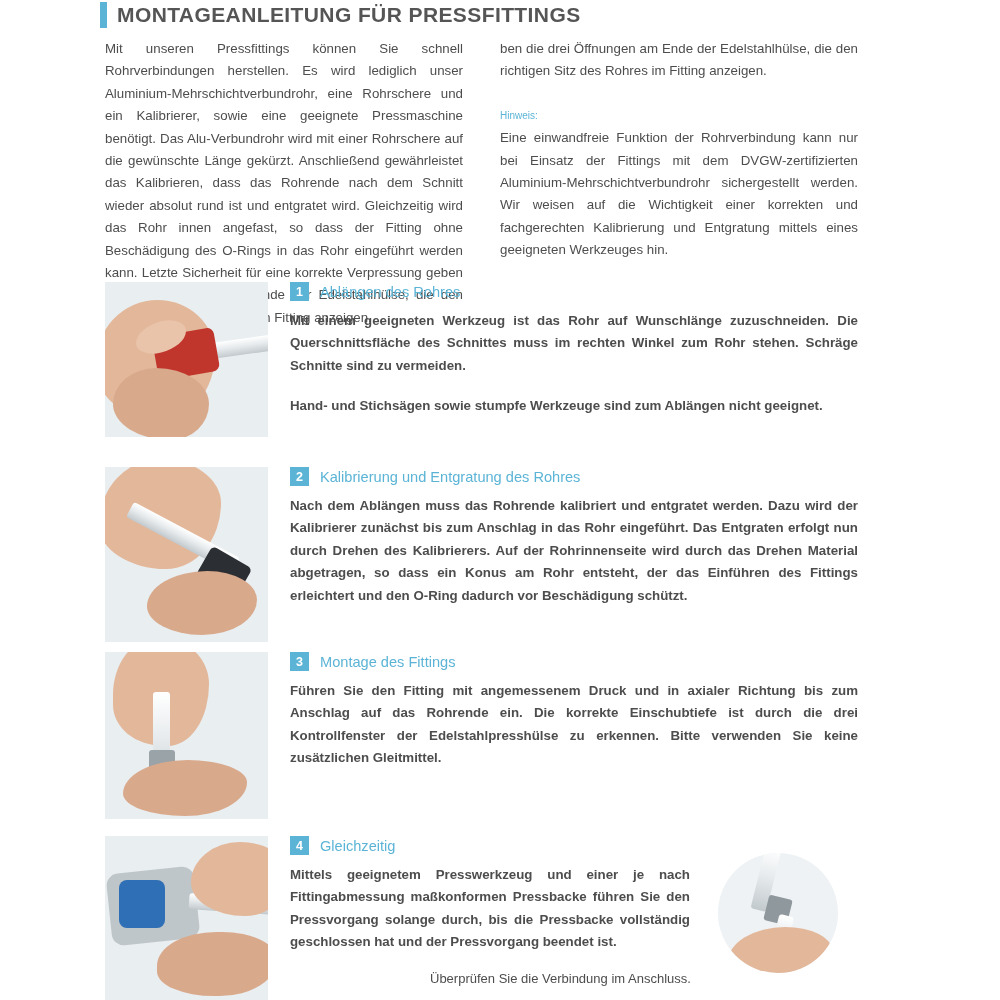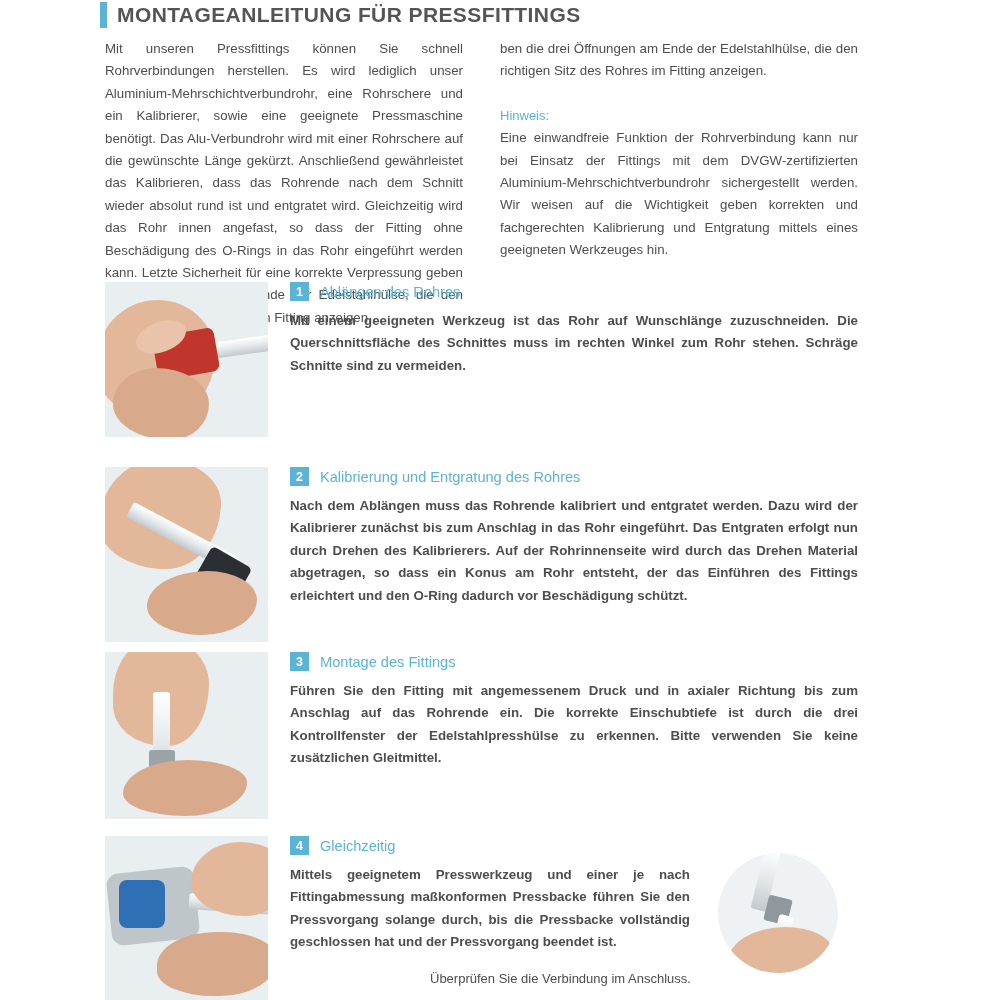--- a/index.html
+++ b/index.html
@@ -62,21 +62,21 @@
     color: #4d4d4d;
     text-align: justify;
     text-justify: inter-word;
   }
   .intro-col p {
     margin: 0;
   }
   .hinweis-title {
     color: #5bb4d6;
     margin: 0 0 0 0;
-    font-size: 13px;
+    font-size: 10px;
     line-height: 22.4px;
   }
   .spacer-line {
     height: 22px;
   }
 
   
   .step {
     position: absolute;
     left: 105px;
@@ -295,41 +295,42 @@
   </div>
 
   <div class="intro">
     <div class="intro-col">
       <p>Mit unseren Pressfittings können Sie schnell Rohrverbindungen herstellen. Es wird lediglich unser Aluminium-Mehrschichtverbundrohr, eine Rohrschere und ein Kalibrierer, sowie eine geeignete Pressmaschine benötigt. Das Alu-Verbundrohr wird mit einer Rohrschere auf die gewünschte Länge gekürzt. Anschließend gewährleistet das Kalibrieren, dass das Rohrende nach dem Schnitt wieder absolut rund ist und entgratet wird. Gleichzeitig wird das Rohr innen angefast, so dass der Fitting ohne Beschädigung des O-Rings in das Rohr eingeführt werden kann. Letzte Sicherheit für eine korrekte Verpressung geben die drei Öffnungen am Ende der Edelstahlhülse, die den richtigen Sitz des Rohres im Fitting anzeigen.</p>
     </div>
     <div class="intro-col">
       <p>ben die drei Öffnungen am Ende der Edelstahlhülse, die den richtigen Sitz des Rohres im Fitting anzeigen.</p>
       <div class="spacer-line"></div>
       <p class="hinweis-title">Hinweis:</p>
-      <p>Eine einwandfreie Funktion der Rohrverbindung kann nur bei Einsatz der Fittings mit dem DVGW-zertifizierten Aluminium-Mehrschichtverbundrohr sichergestellt werden. Wir weisen auf die Wichtigkeit geben korrekten und fachgerechten Kalibrierung und Entgratung mittels eines geeigneten Werkzeuges hin.</p>
+      <p>Eine einwandfreie Funktion der Rohrverbindung kann nur bei Einsatz der Fittings mit dem DVGW-zertifizierten Aluminium-Mehrschichtverbundrohr sichergestellt werden. Wir weisen auf die Wichtigkeit einer korrekten und fachgerechten Kalibrierung und Entgratung mittels eines geeigneten Werkzeuges hin.</p>
     </div>
   </div>
 
   <div class="step" style="top:282px;">
     <div class="step-img">
       <div class="photo">
         <div class="shape p1-hand skin"></div>
         <div class="shape p1-pipe pipe"></div>
         <div class="shape p1-tool"></div>
         <div class="shape p1-tool2"></div>
         <div class="shape p1-hand2 skin2"></div>
         <div class="shape p1-thumb"></div>
       </div>
     </div>
     <div class="step-body">
       <div class="step-head">
         <div class="step-num">1</div>
         <div class="step-title">Ablängen des Rohres</div>
       </div>
       <p class="step-text">Mit einem geeigneten Werkzeug ist das Rohr auf Wunschlänge zuzuschneiden. Die Querschnittsfläche des Schnittes muss im rechten Winkel zum Rohr stehen. Schräge Schnitte sind zu vermeiden.</p>
+      <p class="step-text">Hand- und Stichsägen sowie stumpfe Werkzeuge sind zum Ablängen nicht geeignet.</p>
     </div>
   </div>
 
   <div class="step" style="top:467px;">
     <div class="step-img" style="height:175px;">
       <div class="photo">
         <div class="shape p2-hand skin"></div>
         <div class="shape p2-pipe pipe"></div>
         <div class="shape p2-tool"></div>
         <div class="shape p2-hand2 skin2"></div>

